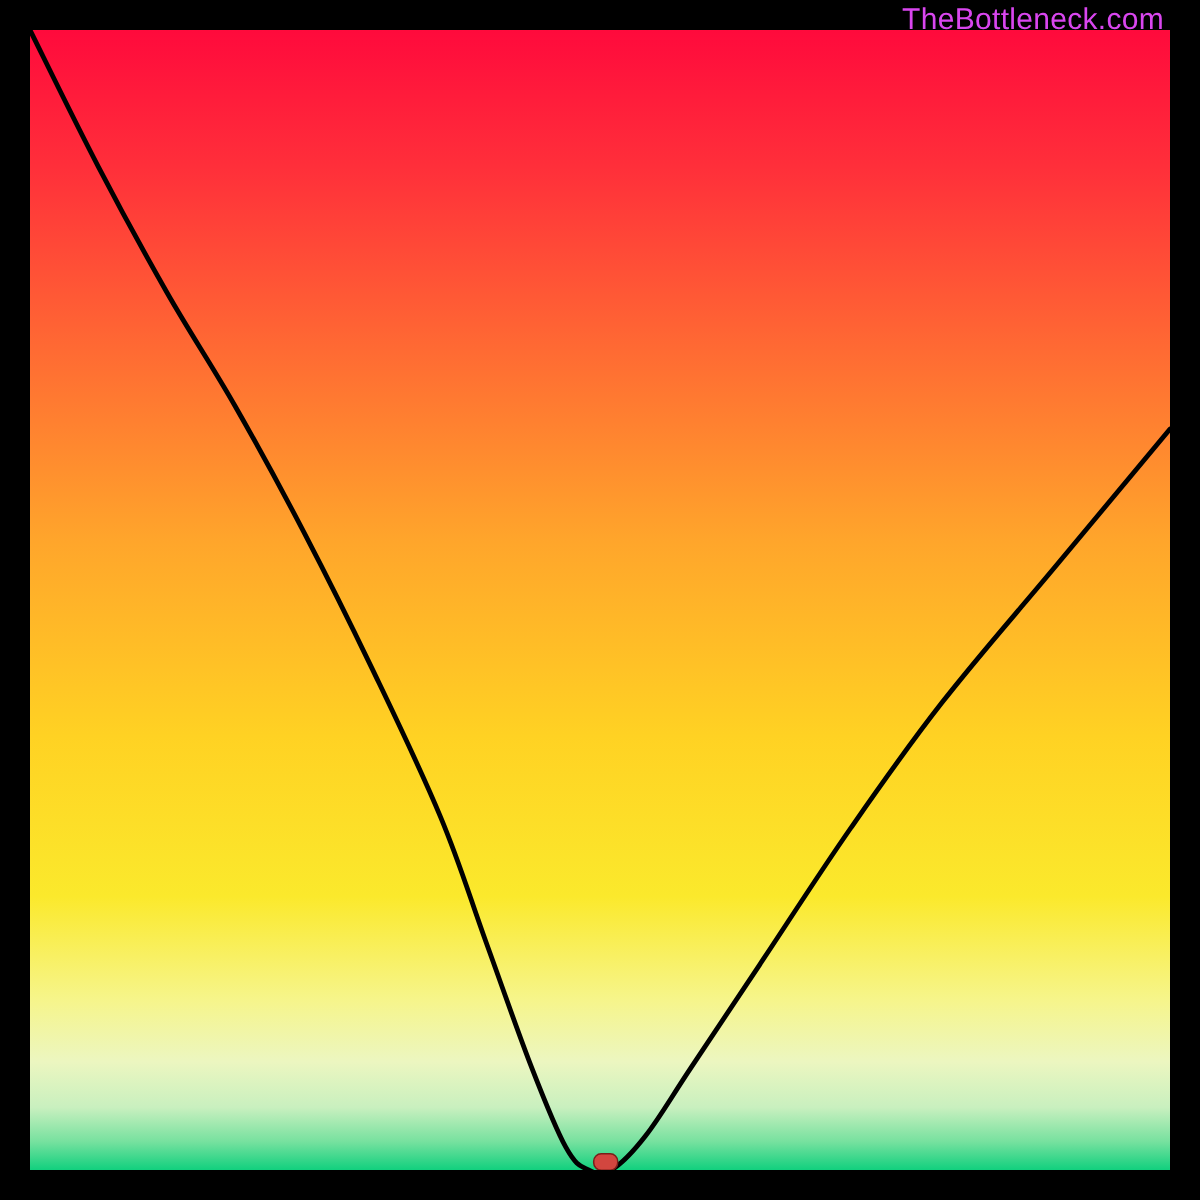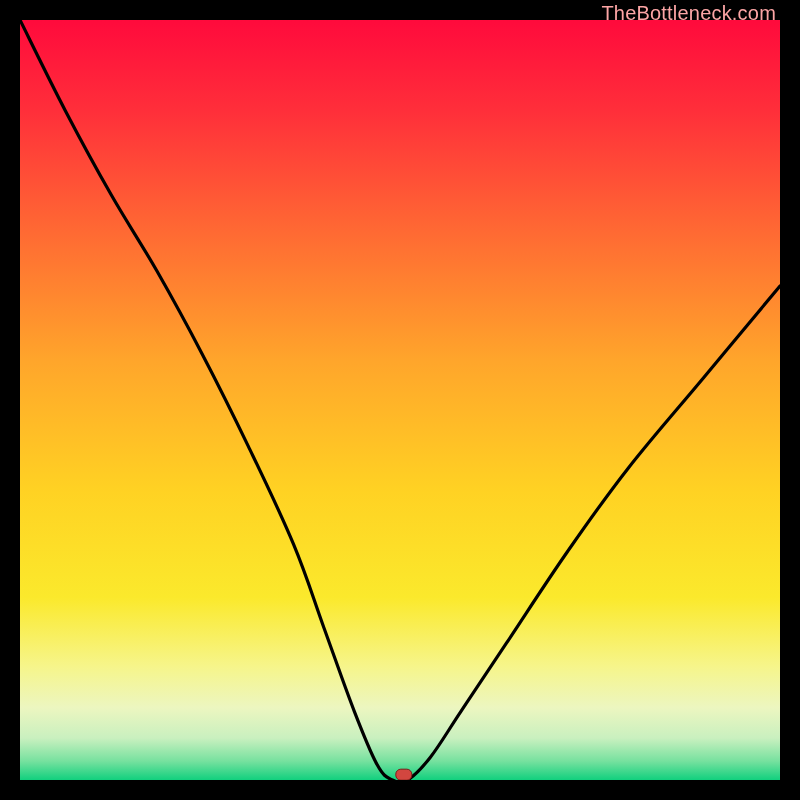--- a/index.html
+++ b/index.html
@@ -16,21 +16,21 @@
     left: 20px;
     top: 20px;
     width: 760px;
     height: 760px;
     background: #000;
   }
   .watermark {
     position: absolute;
     top: 2px;
     right: 24px;
-    color: #fca5a5;
+    color: #d946ef;
     font-size: 20px;
     font-weight: 500;
     letter-spacing: 0.2px;
     z-index: 20;
   }
   svg {
     display: block;
   }
 </style>
 </head>

